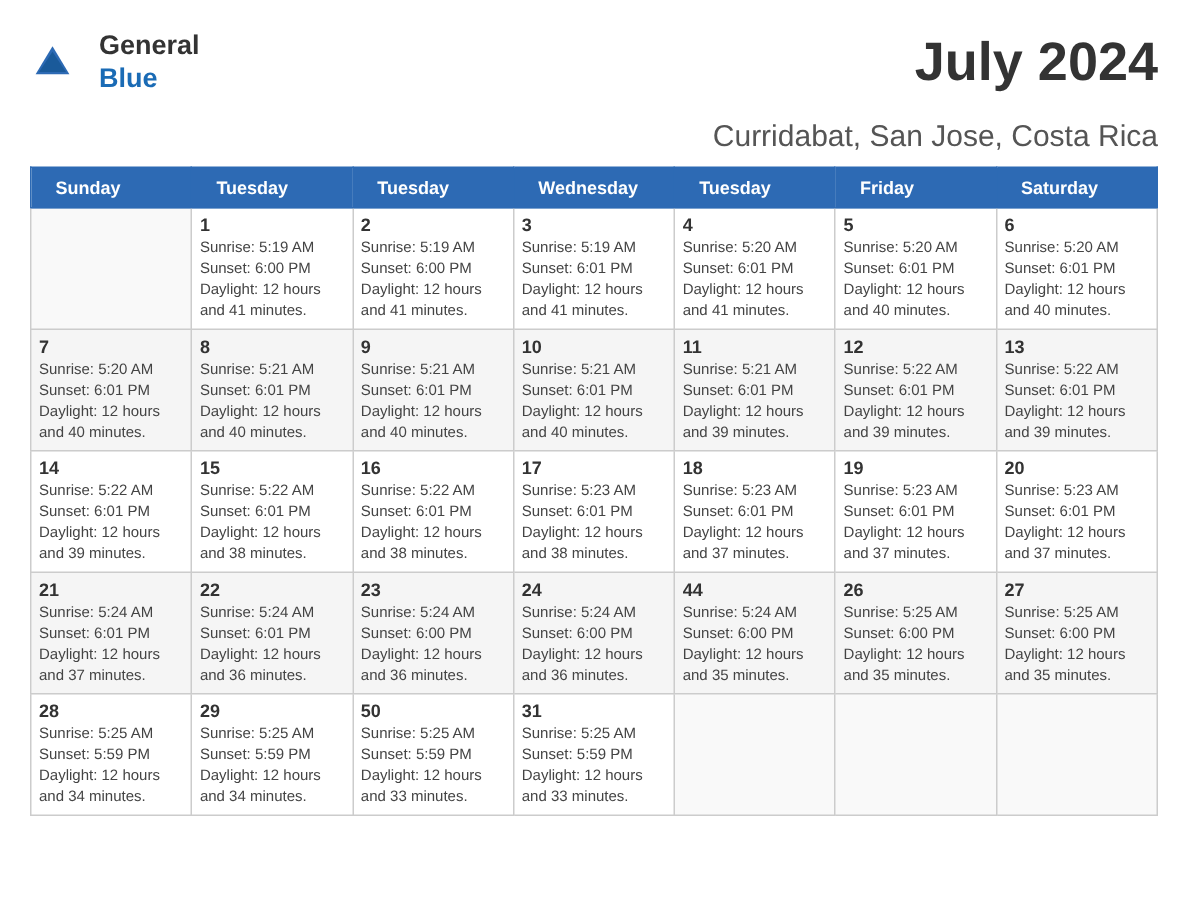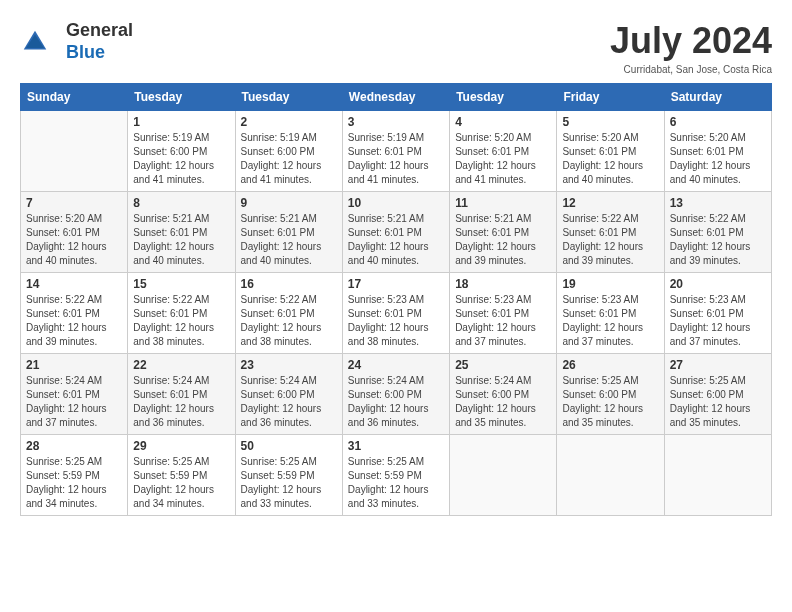--- a/index.html
+++ b/index.html
@@ -36,33 +36,33 @@
     .title-section {
       text-align: right;
     }
     .month-title {
       font-size: 36px;
       font-weight: bold;
       color: #333;
       text-align: right;
     }
     .location {
-      font-size: 10px;
+      font-size: 20px;
       color: #555;
-      margin-top: 2px;
+      margin-top: 18px;
     }
     .calendar {
       width: 100%;
       border-collapse: collapse;
       font-size: 11px;
     }
     .calendar th {
       background-color: #2d6ab4;
       color: white;
-      padding: 6px 6px;
+      padding: 6px 16px;
       text-align: left;
       font-size: 12px;
       font-weight: bold;
       border: 1px solid #2d6ab4;
     }
     .calendar td {
       border: 1px solid #ccc;
       padding: 4px 5px;
       vertical-align: top;
       width: calc(100% / 7);
@@ -294,21 +294,21 @@
 and 36 minutes.</div>
         </td>
         <td>
           <span class="day-num">24</span>
           <div class="day-info" style="white-space: pre-line;">Sunrise: 5:24 AM
 Sunset: 6:00 PM
 Daylight: 12 hours
 and 36 minutes.</div>
         </td>
         <td>
-          <span class="day-num">25</span>
+          <span class="day-num">44</span>
           <div class="day-info" style="white-space: pre-line;">Sunrise: 5:24 AM
 Sunset: 6:00 PM
 Daylight: 12 hours
 and 35 minutes.</div>
         </td>
         <td>
           <span class="day-num">26</span>
           <div class="day-info" style="white-space: pre-line;">Sunrise: 5:25 AM
 Sunset: 6:00 PM
 Daylight: 12 hours

